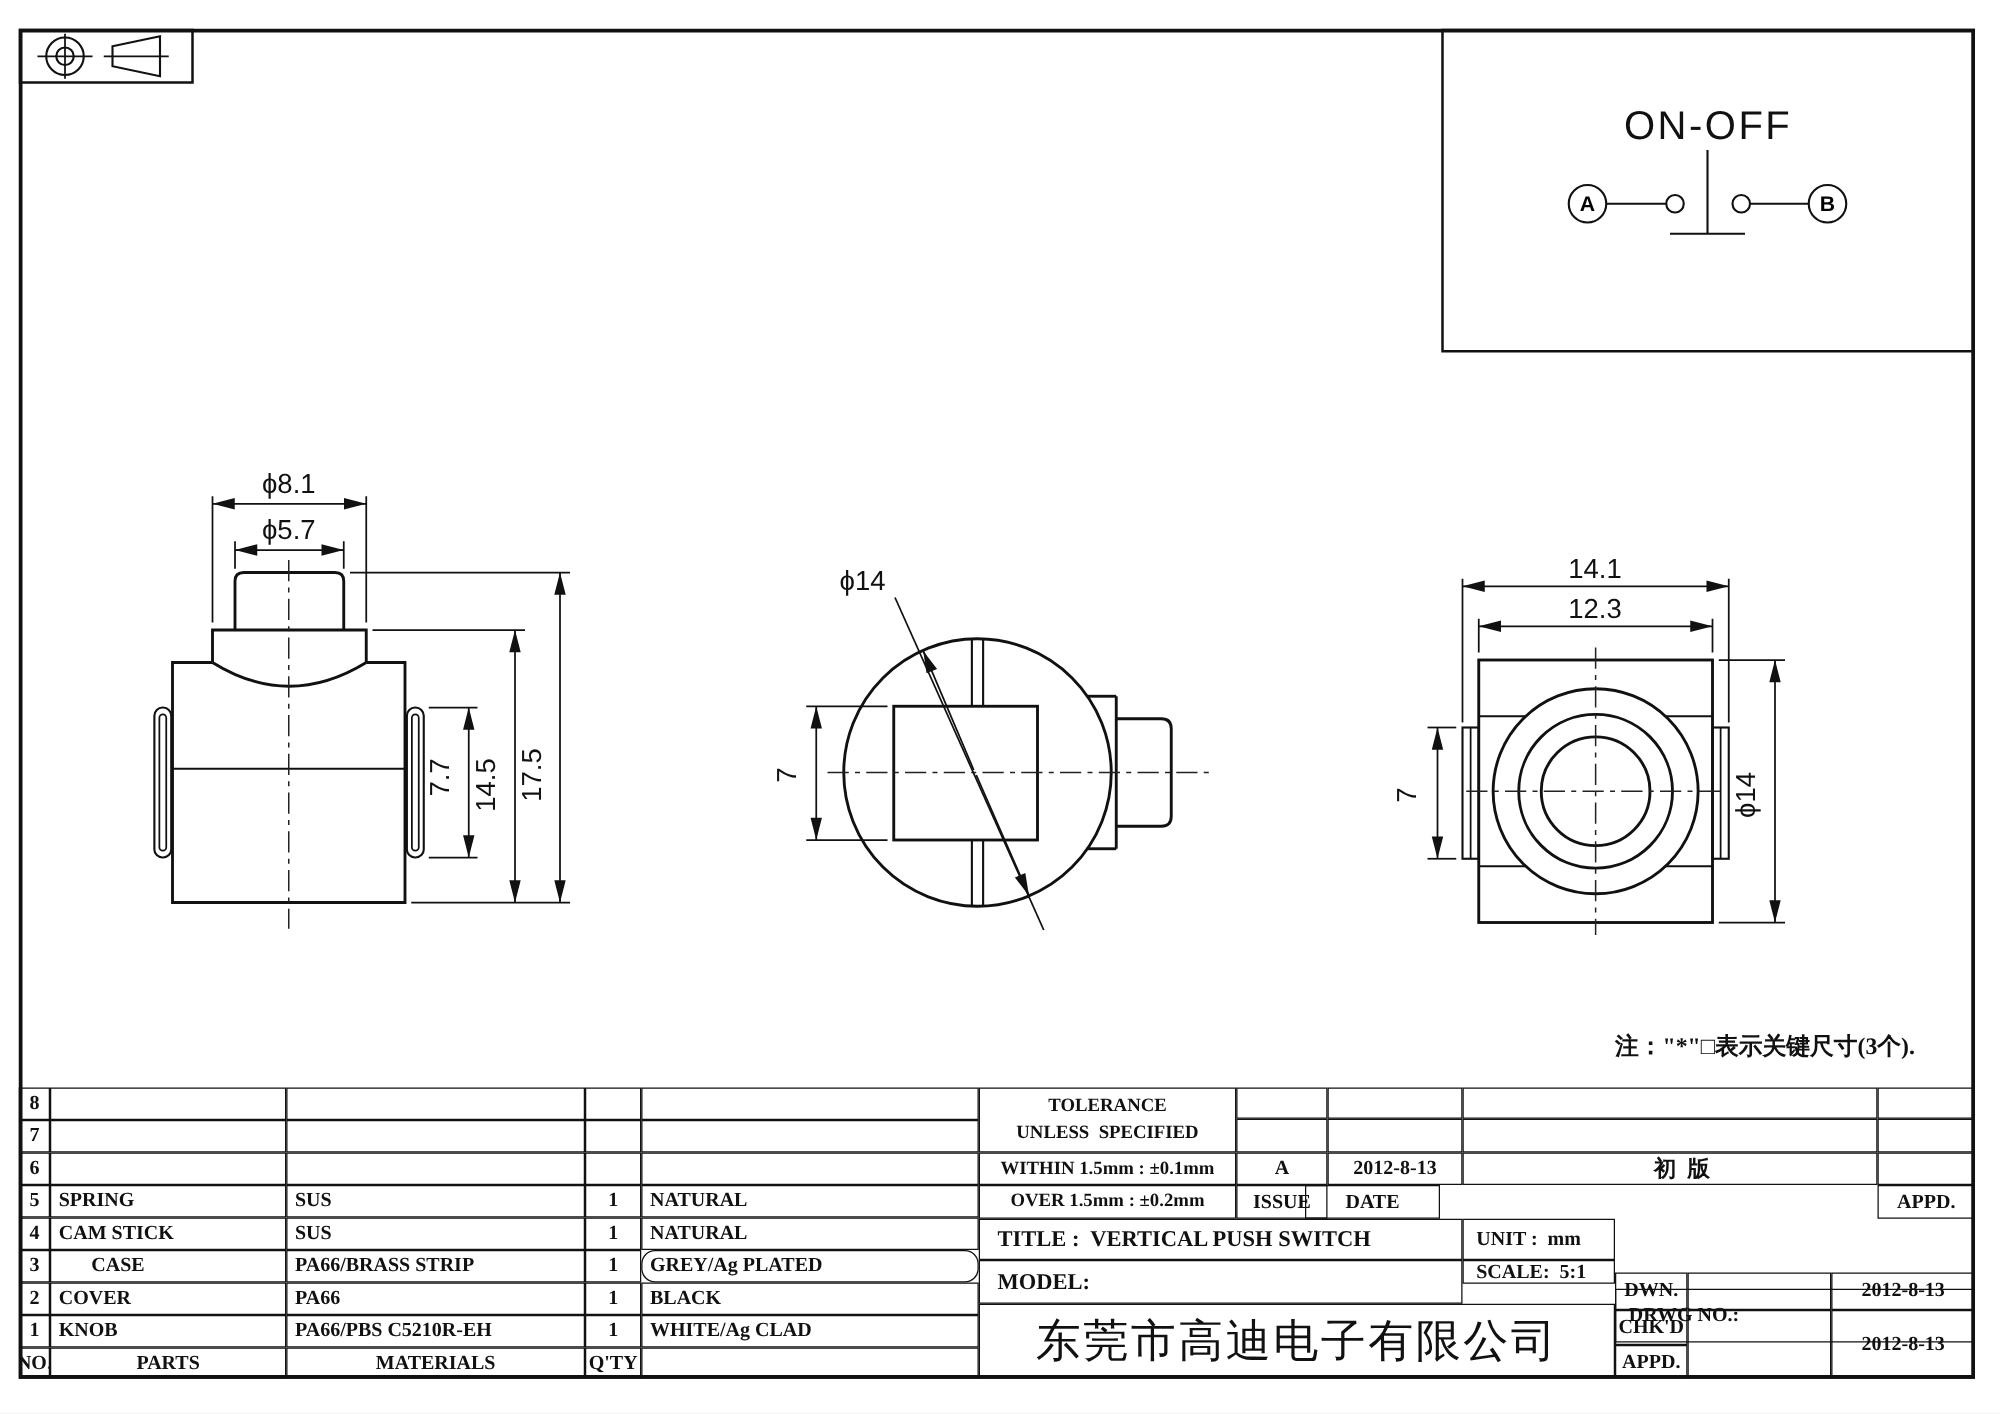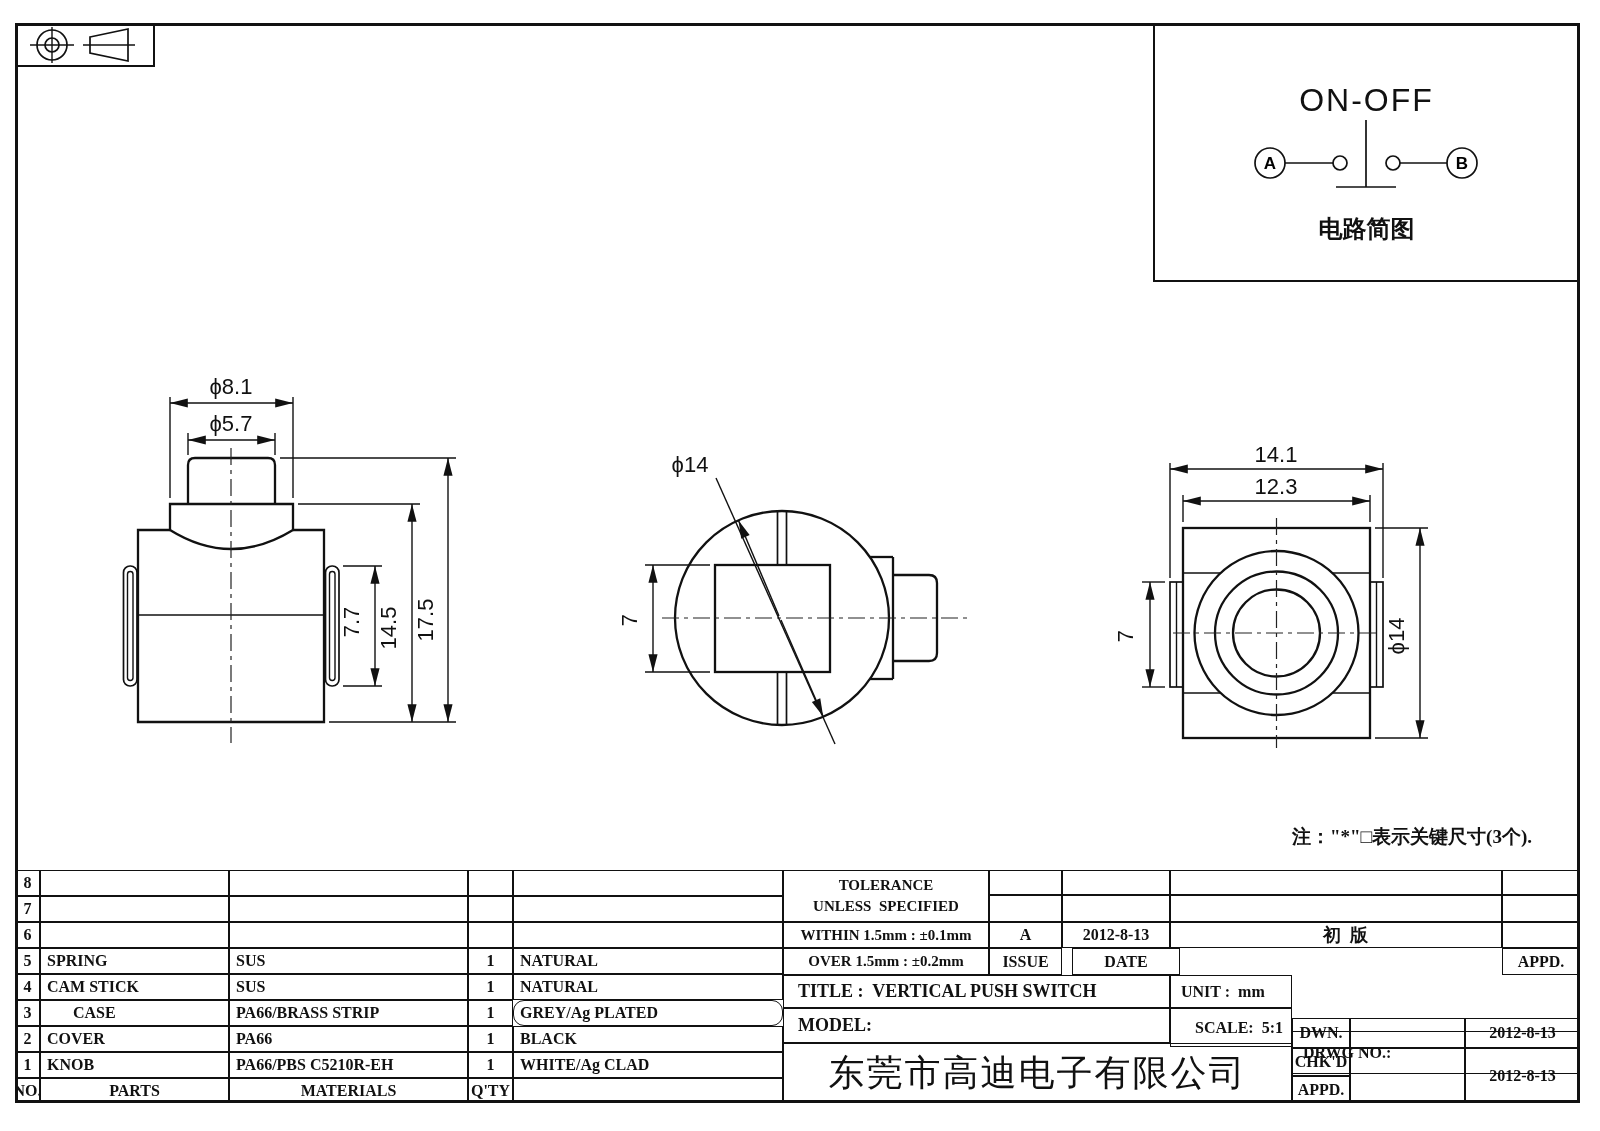--- a/index.html
+++ b/index.html
@@ -57,21 +57,20 @@
       <circle cx="307" cy="138" r="15" class="obj2"></circle>
       <line x1="130" y1="138" x2="178" y2="138" class="obj2"></line>
       <line x1="245" y1="138" x2="292" y2="138" class="obj2"></line>
       <circle cx="185" cy="138" r="7" class="obj2"></circle>
       <circle cx="238" cy="138" r="7" class="obj2"></circle>
       <line x1="211" y1="95" x2="211" y2="162" class="obj2"></line>
       <line x1="181" y1="162" x2="241" y2="162" class="obj2"></line>
       <text x="115" y="144" text-anchor="middle" style="font:700 17px 'Liberation Sans',sans-serif">A</text>
       <text x="307" y="144" text-anchor="middle" style="font:700 17px 'Liberation Sans',sans-serif">B</text>
     </svg>
-    <div class="schem-cn">电路简图</div>
   </div>
 
   <div class="note">注："*"□表示关键尺寸(3个).</div>
 
   <svg class="views" width="1600" height="1131" viewBox="0 0 1600 1131">
     <defs>
       <marker id="ar" viewBox="0 0 12 8" refX="11.5" refY="4" markerWidth="14" markerHeight="10" orient="auto-start-reverse">
         <path d="M0.6,1.2 L11.5,4 L0.6,6.8 Z" fill="#111"></path>
       </marker>
     </defs>
@@ -253,27 +252,27 @@
   <div class="cell" style="left:1502px;top:870px;width:78px;height:25px;"></div>
   <div class="cell" style="left:989px;top:895px;width:73px;height:27px;"></div>
   <div class="cell" style="left:1062px;top:895px;width:108px;height:27px;"></div>
   <div class="cell" style="left:1170px;top:895px;width:332px;height:27px;"></div>
   <div class="cell" style="left:1502px;top:895px;width:78px;height:27px;"></div>
   <div class="cell cc" style="left:989px;top:922px;width:73px;height:26px;">A</div>
   <div class="cell cc" style="left:1062px;top:922px;width:108px;height:26px;">2012-8-13</div>
   <div class="cell cc f18" style="left:1170px;top:922px;width:332px;height:26px;">初  版</div>
   <div class="cell" style="left:1502px;top:922px;width:78px;height:26px;"></div>
   <div class="cell cc" style="left:989px;top:948px;width:73px;height:27px;text-align:right;">ISSUE</div>
-  <div class="cell cc" style="left:1072px;top:948px;width:108px;height:27px;">DATE</div>
+  <div class="cell cc" style="left:1044px;top:948px;width:108px;height:27px;">DATE</div>
   <div class="cell cc" style="left:1502px;top:948px;width:78px;height:27px;">APPD.</div>
 
   <div class="cell cl f18" style="left:783px;top:975px;width:387px;height:33px;padding-left:14px;">TITLE :  VERTICAL PUSH SWITCH</div>
   <div class="cell cl" style="left:1170px;top:975px;width:122px;height:33px;padding-left:10px;">UNIT :  mm</div>
   <div class="cell cl f18" style="left:783px;top:1008px;width:387px;height:35px;padding-left:14px;">MODEL:</div>
-  <div class="cell cl" style="left:1170px;top:1008px;width:122px;height:39px;padding-left:24px;">SCALE:  5:1</div>
+  <div class="cell cl" style="left:1170px;top:1008px;width:122px;height:19px;padding-left:10px;">SCALE:  5:1</div>
   <div class="cell company" style="left:783px;top:1043px;width:509px;height:60px;">东莞市高迪电子有限公司</div>
 
   <div class="cell cl" style="left:1292px;top:1031px;width:288px;height:43px;padding-left:10px;">DRWG NO.:</div>
   <div class="cell cc" style="left:1292px;top:1018px;width:58px;height:30px;">DWN.</div>
   <div class="cell" style="left:1350px;top:1018px;width:115px;height:30px;"></div>
   <div class="cell cc" style="left:1465px;top:1018px;width:115px;height:30px;">2012-8-13</div>
   <div class="cell cc" style="left:1292px;top:1048px;width:58px;height:28px;">CHK'D</div>
   <div class="cell cc" style="left:1292px;top:1076px;width:58px;height:27px;">APPD.</div>
   <div class="cell" style="left:1350px;top:1048px;width:115px;height:55px;"></div>
   <div class="cell cc" style="left:1465px;top:1048px;width:115px;height:55px;">2012-8-13</div>

